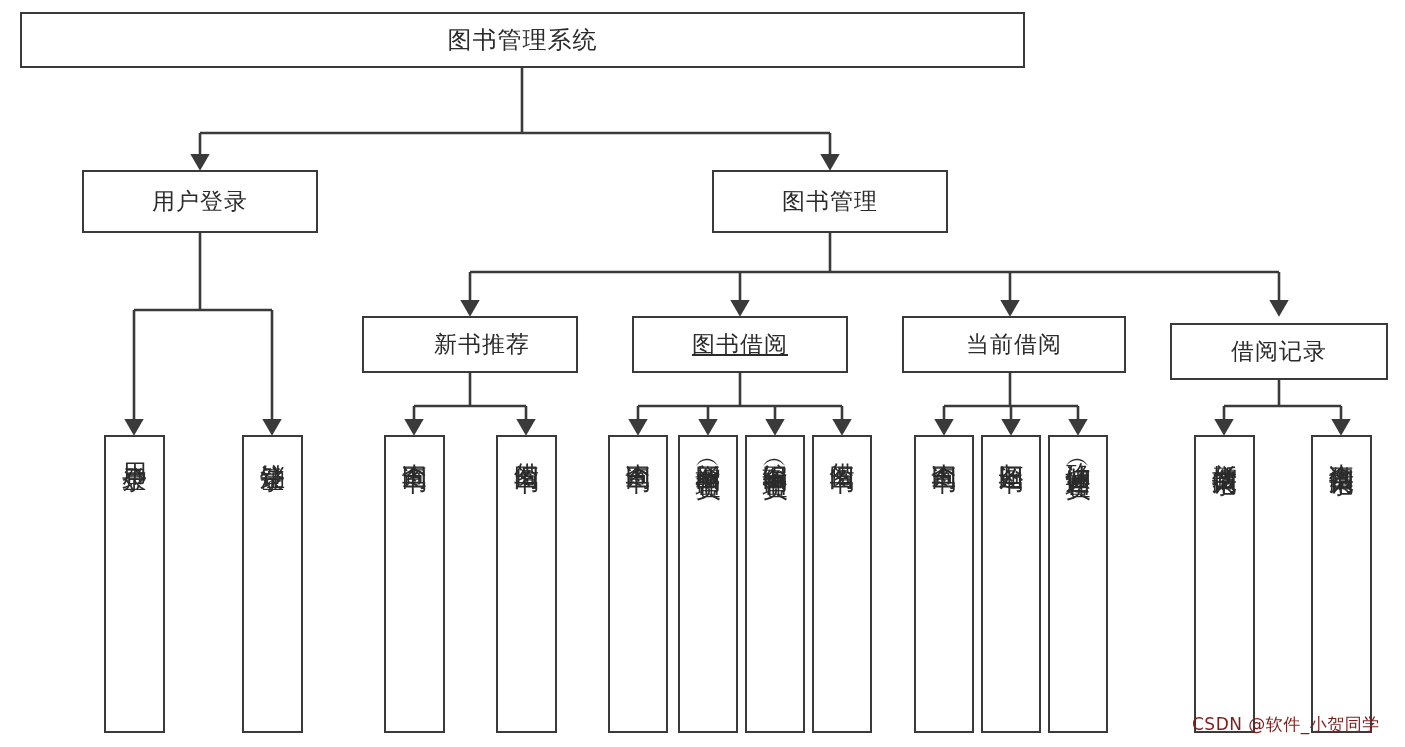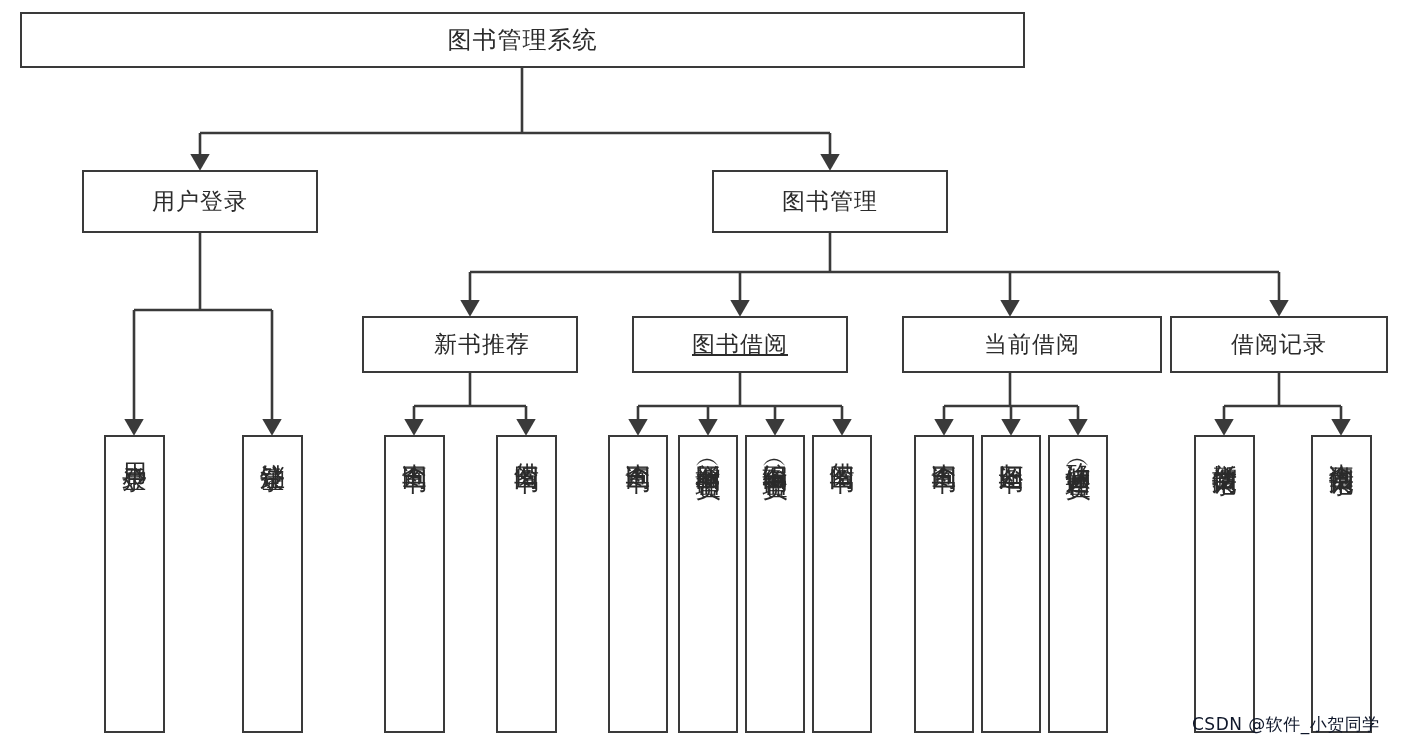--- a/index.html
+++ b/index.html
@@ -54,21 +54,21 @@
     text-orientation: upright;
     font-size: 25px;
     line-height: 1.08;
     letter-spacing: 2px;
     white-space: nowrap;
     color: #2b2b2b;
   }
   .watermark {
     position: absolute;
     font-size: 17px;
-    color: #0f172a;
+    color: #7f1d1d;
     white-space: nowrap;
     z-index: 3;
     letter-spacing: 0.5px;
   }
 </style>
 </head>
 <body>
 
 <div id="canvas">
 
@@ -132,24 +132,24 @@
   <div class="node horiz" style="left:712px; top:170px; width:236px; height:63px;">
     <span>图书管理</span>
   </div>
 
   <div class="node horiz" style="left:362px; top:316px; width:216px; height:57px;padding-left:24px;">
     <span>新书推荐</span>
   </div>
   <div class="node horiz" style="left:632px; top:316px; width:216px; height:57px;text-decoration:underline;">
     <span>图书借阅</span>
   </div>
-  <div class="node horiz" style="left:902px; top:316px; width:260px; height:57px;">
+  <div class="node horiz" style="left:902px; top:316px; width:224px; height:57px;">
     <span>当前借阅</span>
   </div>
-  <div class="node horiz" style="left:1170px; top:316px; width:218px; height:57px;">
+  <div class="node horiz" style="left:1170px; top:323px; width:218px; height:57px;">
     <span>借阅记录</span>
   </div>
 
   <div class="node vert" style="left:104px; top:435px; width:61px; height:298px;">
     <span class="vtext">用户登录</span>
   </div>
   <div class="node vert" style="left:242px; top:435px; width:61px; height:298px;">
     <span class="vtext">注销登录</span>
   </div>
 

